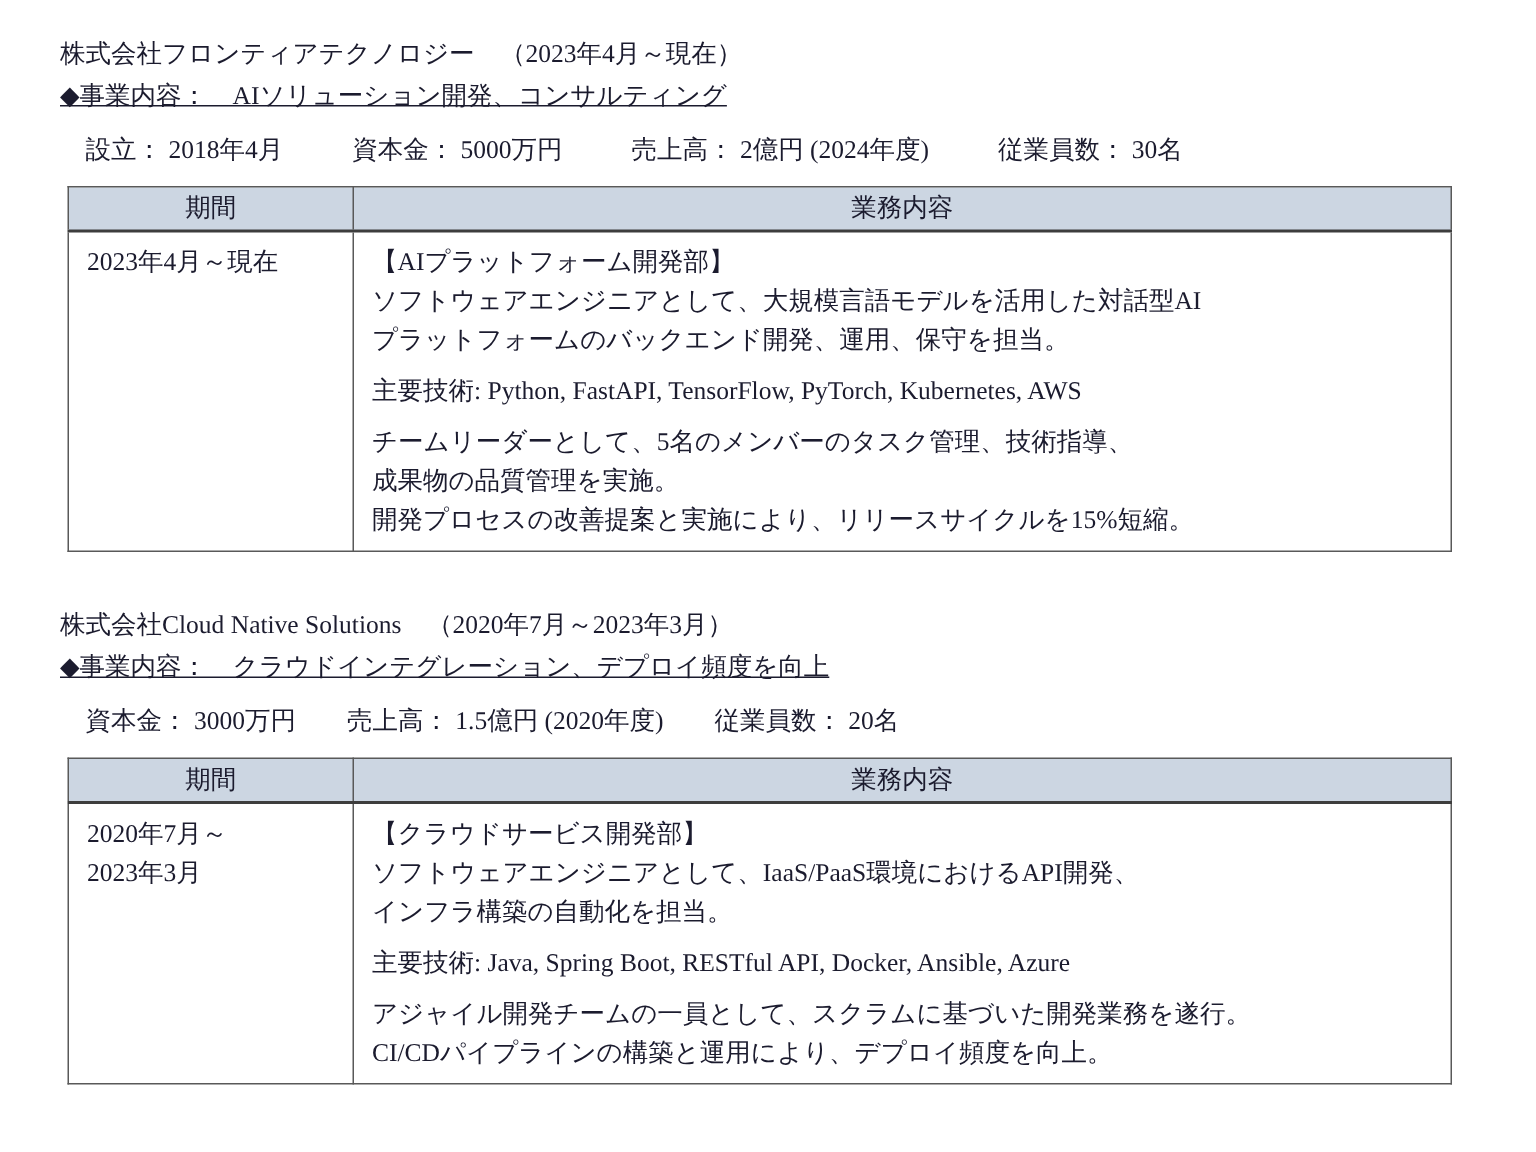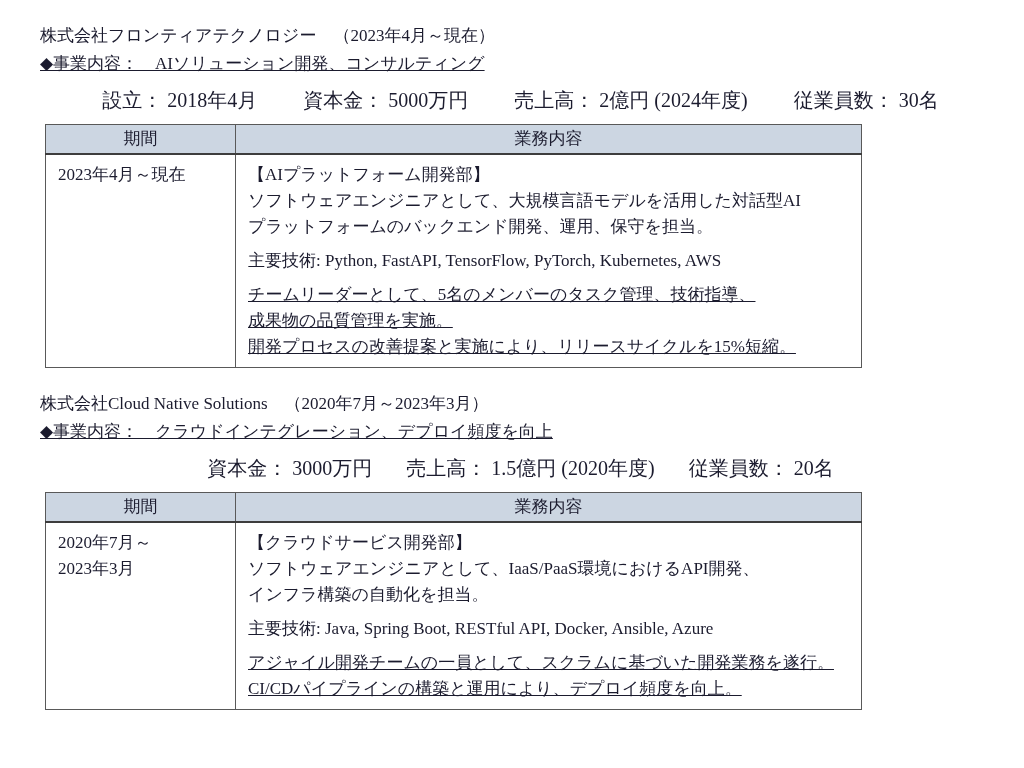--- a/index.html
+++ b/index.html
@@ -31,38 +31,37 @@
     line-height: 24px;
     margin: 0 0 4px 0;
   }
   .company-business {
     font-size: 17px;
     line-height: 24px;
     margin: 0 0 12px 0;
     text-decoration: underline;
   }
   .company-facts {
-    font-size: 20px;
+    font-size: 17px;
     line-height: 24px;
     margin: 0 0 12px 0;
     padding-left: 17px;
     display: flex;
     flex-wrap: nowrap;
-    justify-content: center;
   }
   .company-facts .fact { white-space: nowrap; }
   .facts-wide .fact { margin-right: 46px; }
   .facts-narrow .fact { margin-right: 34px; }
   .company-facts .fact:last-child { margin-right: 0; }
 
   table.history {
     border-collapse: collapse;
     table-layout: fixed;
-    width: 817px;
-    margin: 0 0 24px 5px;
+    width: 923px;
+    margin: 0 0 37px 5px;
     font-size: 17px;
   }
   table.history th, table.history td {
     border: 1px solid var(--border, #595959);
   }
   table.history th {
     background: var(--header_bg, #ccd6e2);
     font-weight: normal;
     text-align: center;
     padding: 2px 4px;
@@ -70,21 +69,21 @@
     border-bottom: 2px solid var(--border_dark, #3d3d3d);
   }
   col.col-period { width: 190px; }
   table.history td {
     vertical-align: top;
     padding: 7px 12px;
     line-height: 26px;
   }
   td.period-cell { padding-left: 10px; }
   .cell-par { margin: 0 0 8px 0; }
-  .cell-par:last-child { margin-bottom: 0; text-decoration: underline; }
+  .cell-par:last-child { margin-bottom: 0; }
 </style>
 </head>
 <body>
 
 <div class="page">
 
 
   <section class="company-section">
     <p class="company-name">株式会社フロンティアテクノロジー　（2023年4月～現在）</p>
     <p class="company-business">◆事業内容：　AIソリューション開発、コンサルティング</p>

